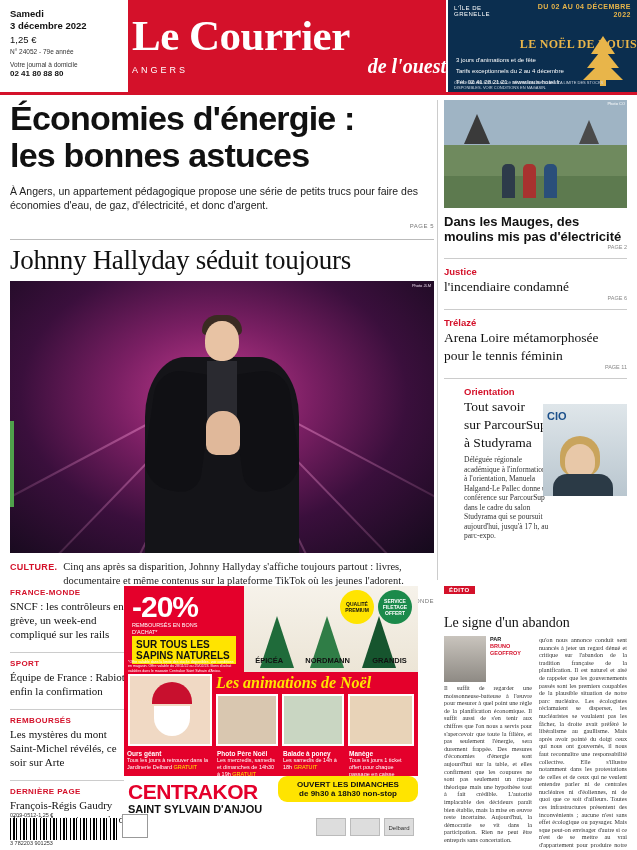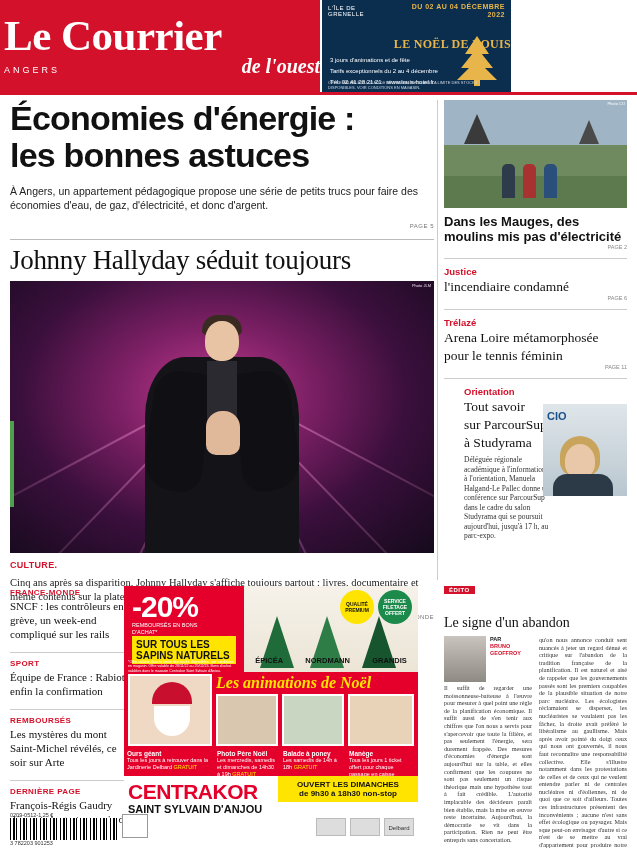--- a/index.html
+++ b/index.html
@@ -115,21 +115,21 @@
   .jh-head { position: absolute; left: 78px; top: 6px; width: 34px; height: 40px; background: #e8c3a4; border-radius: 48% 48% 44% 44%; }
   .jh-hair { position: absolute; left: 75px; top: 0px; width: 40px; height: 20px; background: #3a2b22; border-radius: 20px 20px 6px 6px; }
   .jh-body { position: absolute; left: 18px; top: 42px; width: 154px; height: 196px; background: #141418; border-radius: 40px 40px 0 0 / 60px 60px 0 0; }
   .jh-shirt { position: absolute; left: 80px; top: 46px; width: 30px; height: 70px; background: #2a2a30; }
   .jh-hands { position: absolute; left: 79px; top: 96px; width: 34px; height: 44px; background: #e0b89a; border-radius: 16px 16px 10px 10px; }
   .jh-arm-l { position: absolute; left: 22px; top: 56px; width: 58px; height: 120px; background: #101014; border-radius: 26px 10px 20px 30px; transform: rotate(8deg); }
   .jh-arm-r { position: absolute; right: 22px; top: 56px; width: 58px; height: 120px; background: #101014; border-radius: 10px 26px 30px 20px; transform: rotate(-8deg); }
   .mic-stand { position: absolute; left: 150px; top: 60px; width: 3px; height: 180px; background: #2d2d33; }
   .edge-green { position: absolute; left: 0; top: 140px; width: 4px; height: 86px; background: #4fa04b; }
 
-  .caption-row { margin-top: 7px; display: flex; gap: 6px; align-items: baseline; flex-direction: column; }
+  .caption-row { margin-top: 7px; display: flex; gap: 6px; align-items: baseline; }
   .cap-kicker { color: #d4112a; font-family: "Liberation Sans", sans-serif; font-weight: bold; font-size: 9px; letter-spacing: 0.3px;}
   .cap-text { font-family: "Liberation Serif", serif; font-size: 10.5px; line-height: 14px; color: #222; flex: 1;}
   .cap-credit { font-family: "Liberation Sans", sans-serif; font-size: 6px; color: #777; letter-spacing: .4px;}
 
   
   .index-col { position: absolute; left: 10px; top: 588px; width: 122px; }
   .idx-item { margin-bottom: 11px; }
   .idx-kicker { color: #d4112a; font-family: "Liberation Sans", sans-serif; font-weight: bold; font-size: 8px; letter-spacing: .4px; }
   .idx-text { font-family: "Liberation Serif", serif; font-size: 11px; line-height: 14px; color: #111; margin-top: 2px; }
   .idx-rule { height: 1px; background: #ccc; margin: 7px 0 6px 0; }
@@ -157,21 +157,21 @@
   .santa .hat { position: absolute; left: 22px; top: 6px; width: 40px; height: 22px; background: #c8102e; border-radius: 20px 20px 0 0; }
   .santa .beard { position: absolute; left: 24px; top: 30px; width: 36px; height: 30px; background: #fff; border-radius: 0 0 18px 18px; }
   .cellA { position: absolute; left: 92px; top: 22px; width: 62px; height: 52px; background: #d9c7b0; border: 2px solid #fff; }
   .cellB { position: absolute; left: 158px; top: 22px; width: 62px; height: 52px; background: #c9d6c2; border: 2px solid #fff; }
   .cellC { position: absolute; left: 224px; top: 22px; width: 66px; height: 52px; background: #e8d3b8; border: 2px solid #fff; }
   .ck-subrow { position: absolute; left: 0; top: 78px; width: 294px; display: flex; font-size: 5.5px; line-height: 7px; }
   .ck-subrow > div { padding: 0 3px; }
   .sub-t { font-weight: bold; font-size: 6.5px; display: block; }
   .sub-red { color: #ffe400; }
   .ck-bottom { position: relative; height: 62px; background: #fff; }
-  .ck-yellow { position: absolute; right: 0; top: 0; width: 140px; height: 26px; background: #ffe400; color: #111; font-size: 8px; font-weight: bold; display: flex; flex-direction: column; align-items: center; justify-content: center; line-height: 9px;}
+  .ck-yellow { position: absolute; right: 0; top: 0; width: 140px; height: 26px; background: #ffe400; color: #111; font-size: 8px; font-weight: bold; display: flex; flex-direction: column; align-items: center; justify-content: center; line-height: 9px; border-radius: 9px;}
   .ck-logo { position: absolute; left: 4px; top: 4px; color: #e4002b; font-size: 21px; font-weight: bold; letter-spacing: -0.5px; }
   .ck-addr { position: absolute; left: 4px; top: 27px; color: #111; font-size: 11px; font-weight: bold; }
   .ck-bars { position: absolute; right: 4px; bottom: 2px; display: flex; gap: 4px; align-items: flex-end;}
   .ck-chip { width: 30px; height: 18px; background: #ddd; border: 1px solid #bbb; }
 
   
   .barcode { position: absolute; left: 10px; top: 812px; width: 120px; }
   .bc-num { font-family: "Liberation Sans", sans-serif; font-size: 5.5px; color: #333; }
   .bc-bars { height: 22px; width: 108px; background: repeating-linear-gradient(90deg,#000 0 1px,#fff 1px 3px,#000 3px 5px,#fff 5px 6px,#000 6px 7px,#fff 7px 10px); }
   .bc-side { position: absolute; left: 112px; top: 2px; width: 26px; height: 24px; border: 1px solid #999; background: #fff; }
@@ -214,20 +214,28 @@
   .edito-por { width: 42px; height: 46px; background: linear-gradient(#c9c4bd,#8e8a84); float: left; margin: 0 4px 2px 0; }
   .edito-by { font-family: "Liberation Sans", sans-serif; font-size: 5.5px; font-weight: bold; color: #111; line-height: 7px; }
   .edito-by .red { color: #d4112a; }
 </style>
 </head>
 <body>
 
 <div class="page">
 
   <div class="masthead">
+    <div class="mh-left">
+      <div class="mh-date">Samedi</div>
+      <div class="mh-date">3 décembre 2022</div>
+      <div class="mh-price">1,25 €</div>
+      <div class="mh-issue">N° 24052 - 79e année</div>
+      <div class="mh-sub">Votre journal à domicile</div>
+      <div class="mh-phone">02 41 80 88 80</div>
+    </div>
 
     <div class="mh-logo">
       <div class="logo-line1">Le Courrier</div>
       <div class="logo-line2">
         <span class="logo-angers">ANGERS</span>
         <span class="logo-ouest">de l'ouest</span>
       </div>
     </div>
 
     <div class="mh-ad">

